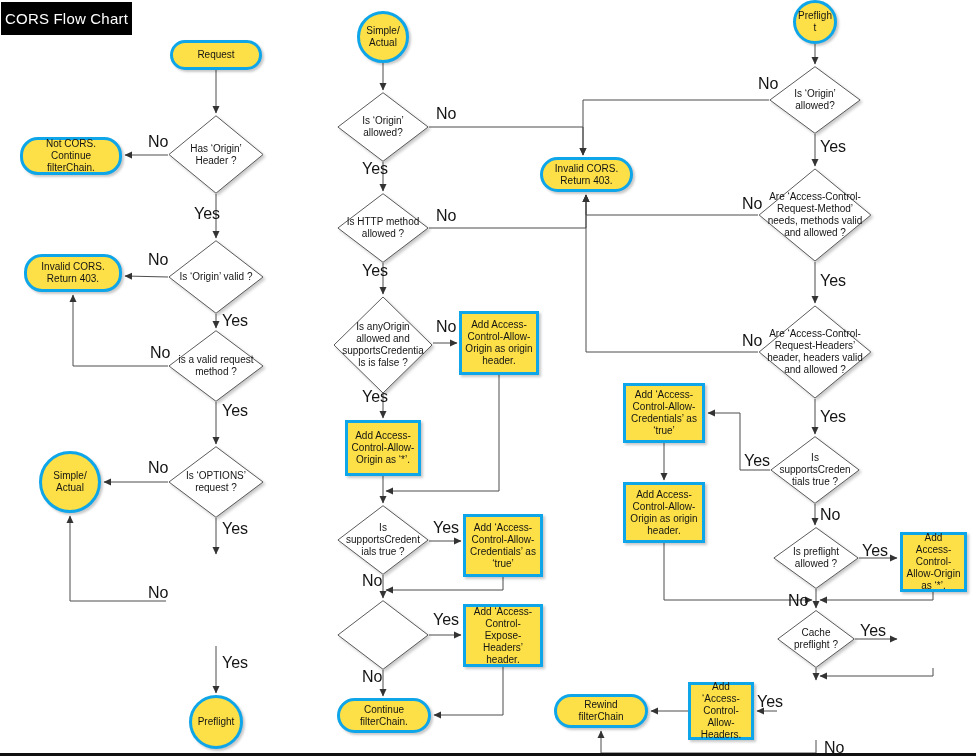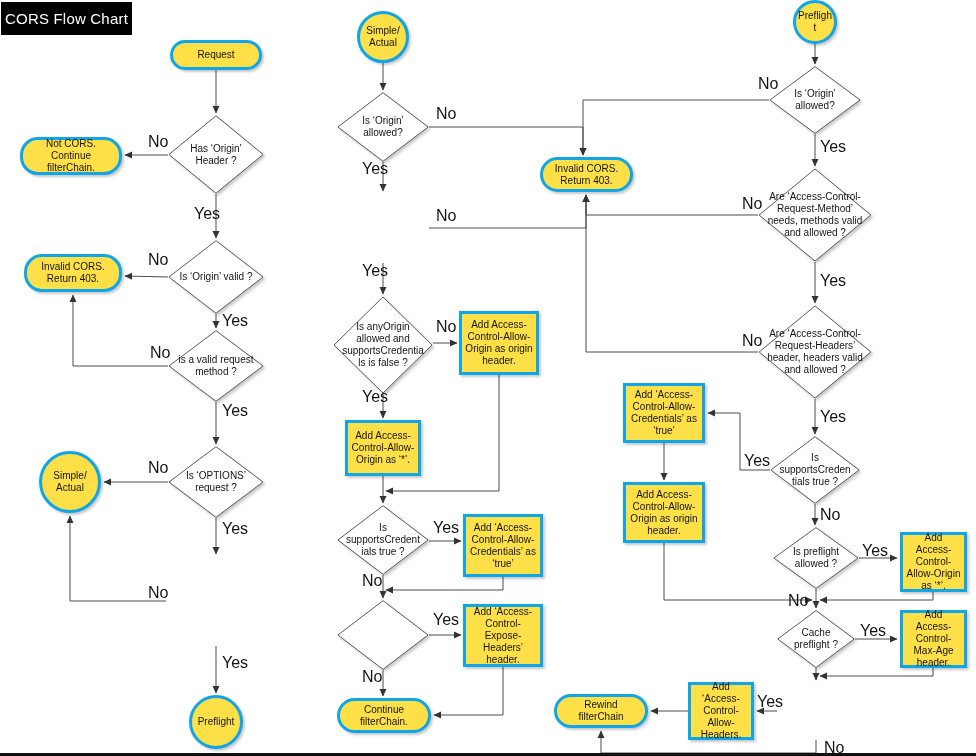--- a/index.html
+++ b/index.html
@@ -135,20 +135,26 @@
   </div>
   <div class="node diamond" style="left:337px;top:92px;width:92px;height:70px">
     <svg viewBox="0 0 100 100" preserveAspectRatio="none">
         <polygon points="50,1 99,50 50,99 1,50" vector-effect="non-scaling-stroke"></polygon>
       </svg>
     <span class="lbl">Is ‘Origin’ allowed?</span>
   </div>
   <div class="node stadium" style="left:540px;top:157px;width:93px;height:35px">
     <span class="lbl">Invalid CORS. Return 403.</span>
   </div>
+  <div class="node diamond" style="left:337px;top:193px;width:92px;height:70px">
+    <svg viewBox="0 0 100 100" preserveAspectRatio="none">
+        <polygon points="50,1 99,50 50,99 1,50" vector-effect="non-scaling-stroke"></polygon>
+      </svg>
+    <span class="lbl">Is HTTP method allowed ?</span>
+  </div>
   <div class="node diamond" style="left:333px;top:296px;width:100px;height:98px">
     <svg viewBox="0 0 100 100" preserveAspectRatio="none">
         <polygon points="50,1 99,50 50,99 1,50" vector-effect="non-scaling-stroke"></polygon>
       </svg>
     <span class="lbl">Is anyOrigin allowed and supportsCredentials is false ?</span>
   </div>
   <div class="node rect" style="left:459px;top:311px;width:80px;height:64px">
     <span class="lbl">Add Access-Control-Allow-Origin as origin header.</span>
   </div>
   <div class="node rect" style="left:345px;top:420px;width:76px;height:56px">
@@ -215,23 +221,20 @@
     <span class="lbl">Is preflight allowed ?</span>
   </div>
   <div class="node rect" style="left:900px;top:532px;width:67px;height:60px">
     <span class="lbl">Add Access-Control-Allow-Origin as ‘*’.</span>
   </div>
   <div class="node diamond" style="left:777px;top:610px;width:78px;height:58px">
     <svg viewBox="0 0 100 100" preserveAspectRatio="none">
         <polygon points="50,1 99,50 50,99 1,50" vector-effect="non-scaling-stroke"></polygon>
       </svg>
     <span class="lbl">Cache preflight ?</span>
-  </div>
-  <div class="node rect" style="left:900px;top:610px;width:67px;height:58px">
-    <span class="lbl">Add Access-Control-Max-Age header.</span>
   </div>
   <div class="node rect" style="left:688px;top:682px;width:66px;height:58px">
     <span class="lbl">Add ‘Access-Control-Allow-Headers.</span>
   </div>
   <div class="node stadium" style="left:554px;top:694px;width:94px;height:34px">
     <span class="lbl">Rewind filterChain</span>
   </div>
 
   <span class="elbl" style="left:148px;top:133px">No</span>
   <span class="elbl" style="left:194px;top:205px">Yes</span>

